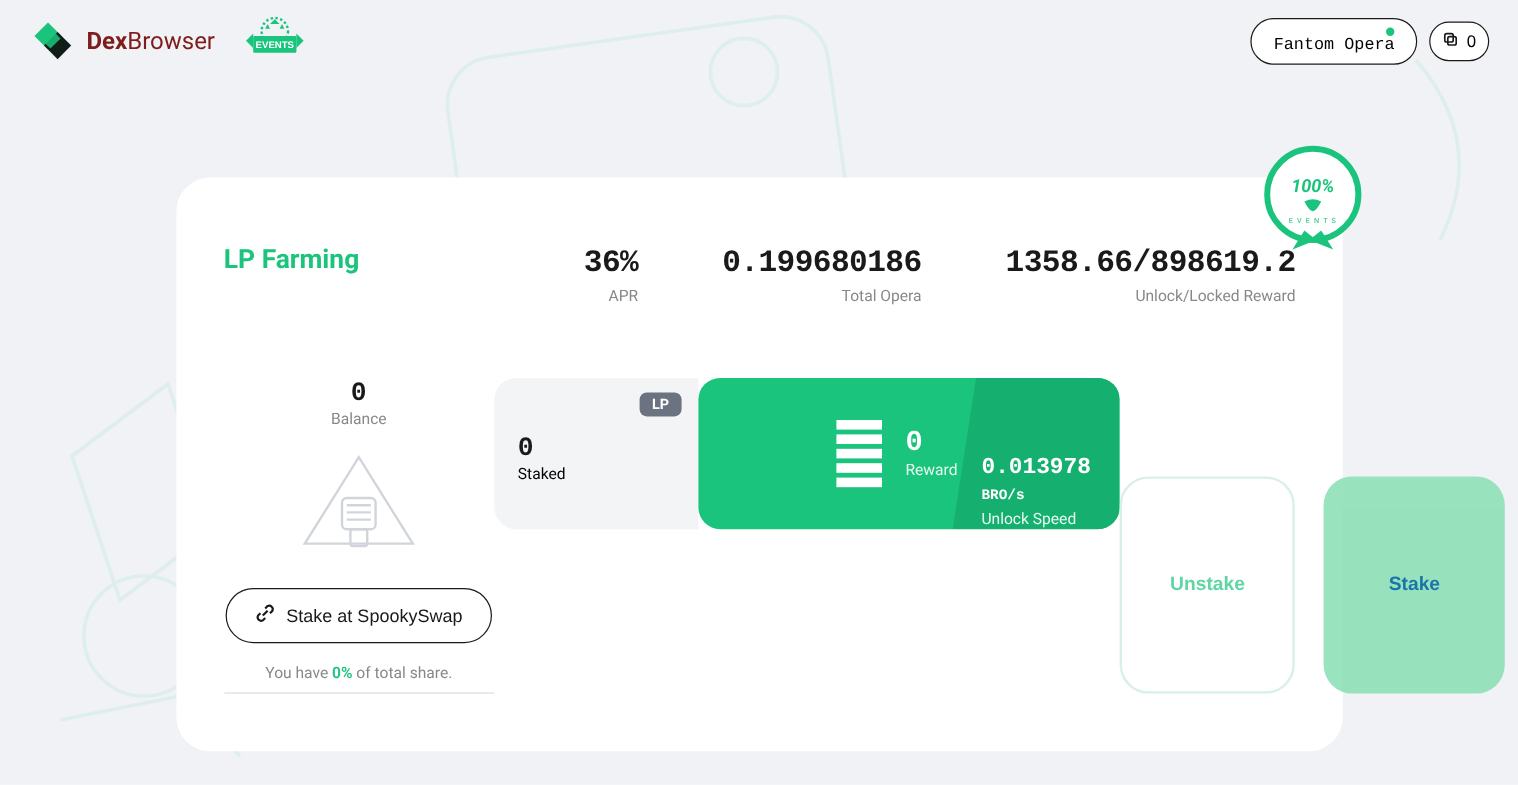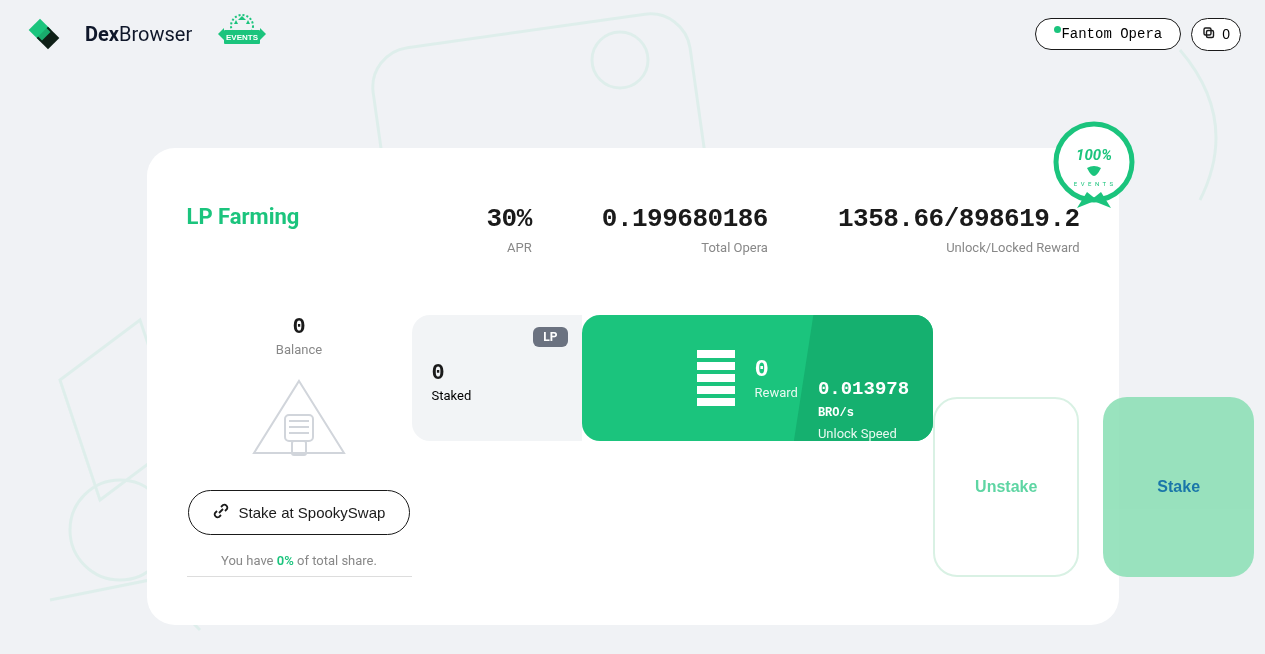--- a/index.html
+++ b/index.html
@@ -41,48 +41,48 @@
       gap: 8px;
     }
     .logo-mark {
       width: 40px;
       height: 40px;
       position: relative;
     }
     .logo-text {
       font-size: 20px;
       font-weight: 700;
-      color: #0f172a;
-      margin-left: 13px;
+      color: #7f1d1d;
     }
     .logo-text .light { font-weight: 400; }
     .events-badge {
       width: 56px;
       height: 40px;
       display: flex;
       align-items: center;
       justify-content: center;
     }
     .header-right {
       display: flex;
       align-items: center;
       gap: 10px;
     }
     .network-chip {
       display: flex;
-      align-items: flex-start;
+      align-items: flex-end;
       gap: 0;
       padding: 7px 18px;
       border: 1px solid #1a1a1a;
       border-radius: 20px;
       background: #fff;
       font-size: 14px;
       font-weight: 500;
       font-family: 'Courier New', monospace;
       cursor: pointer;
+      flex-direction: column;
     }
     .network-dot {
       width: 7px;
       height: 7px;
       border-radius: 50%;
       background: #1bc47d;
     }
     .copy-chip {
       display: flex;
       align-items: center;
@@ -428,21 +428,21 @@
         <path d="M38 48 Q45 44 52 48 Q48 56 45 56 Q42 56 38 48" fill="#1bc47d"></path>
         <text x="45" y="66" text-anchor="middle" font-size="6" fill="#1bc47d" letter-spacing="1">E V E N T S</text>
       </g>
     </svg>
   </div>
 
   <div class="top-row">
     <h2 class="title">LP Farming</h2>
     <div class="stats">
       <div class="stat">
-        <div class="stat-value">30%</div>
+        <div class="stat-value">36%</div>
         <div class="stat-label">APR</div>
       </div>
       <div class="stat">
         <div class="stat-value">0.199680186</div>
         <div class="stat-label">Total Opera</div>
       </div>
       <div class="stat">
         <div class="stat-value">1358.66/898619.2</div>
         <div class="stat-label">Unlock/Locked Reward</div>
       </div>

